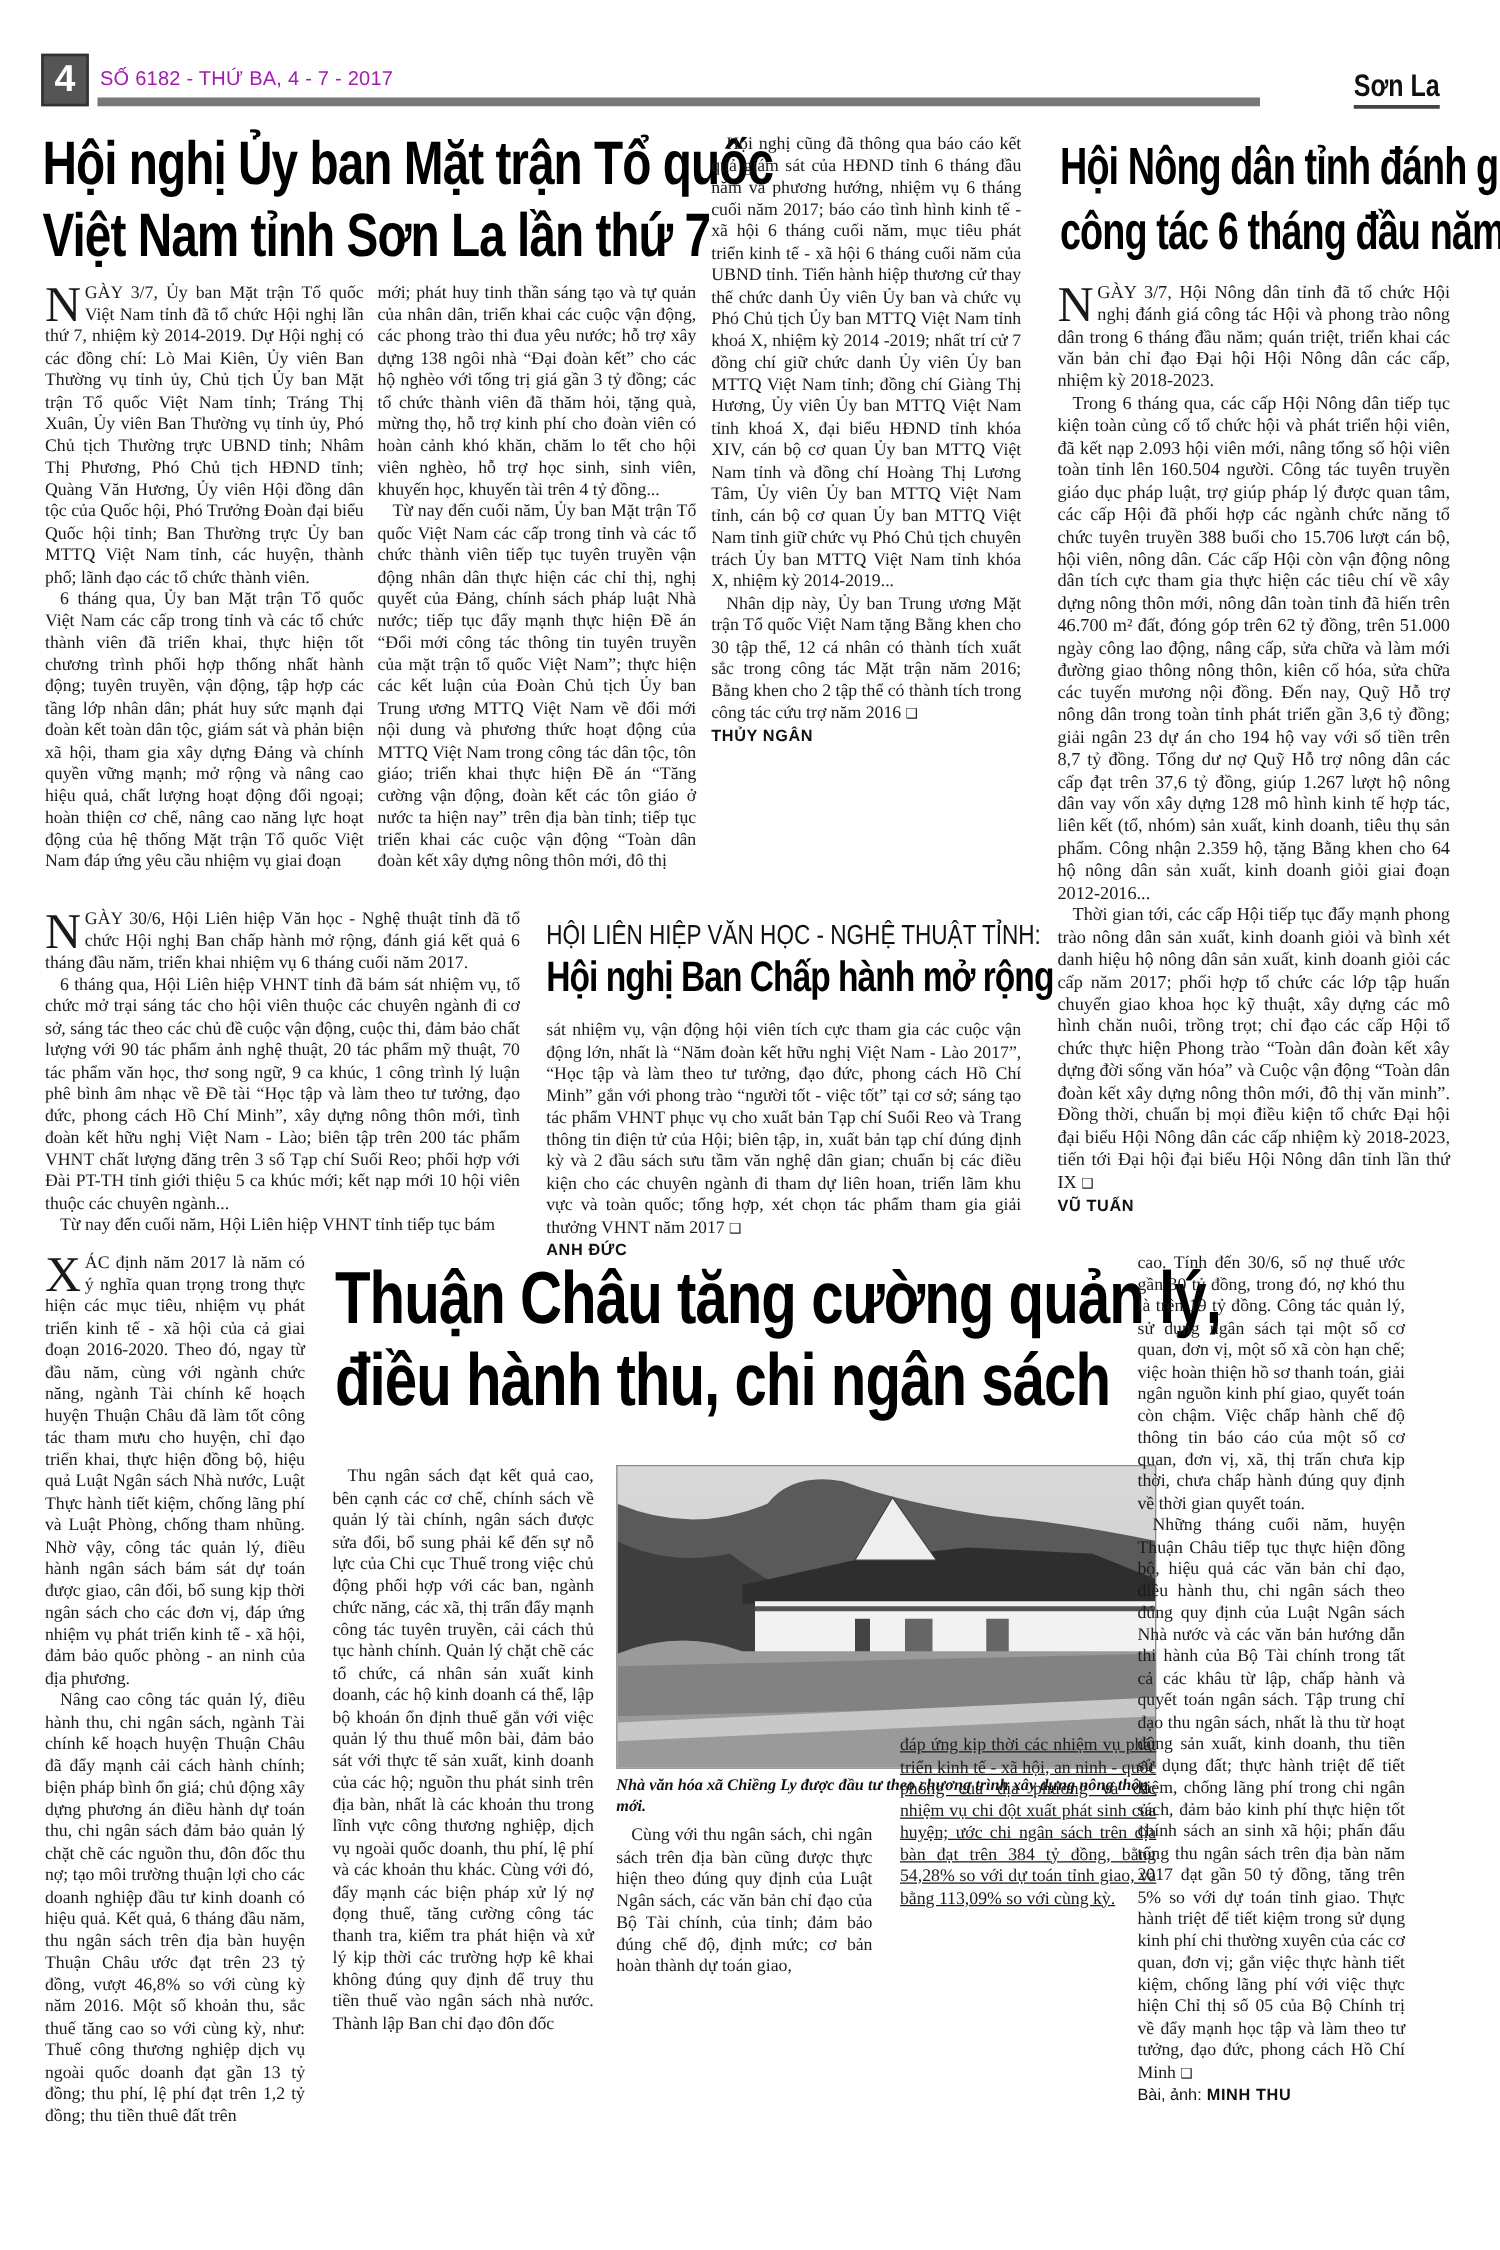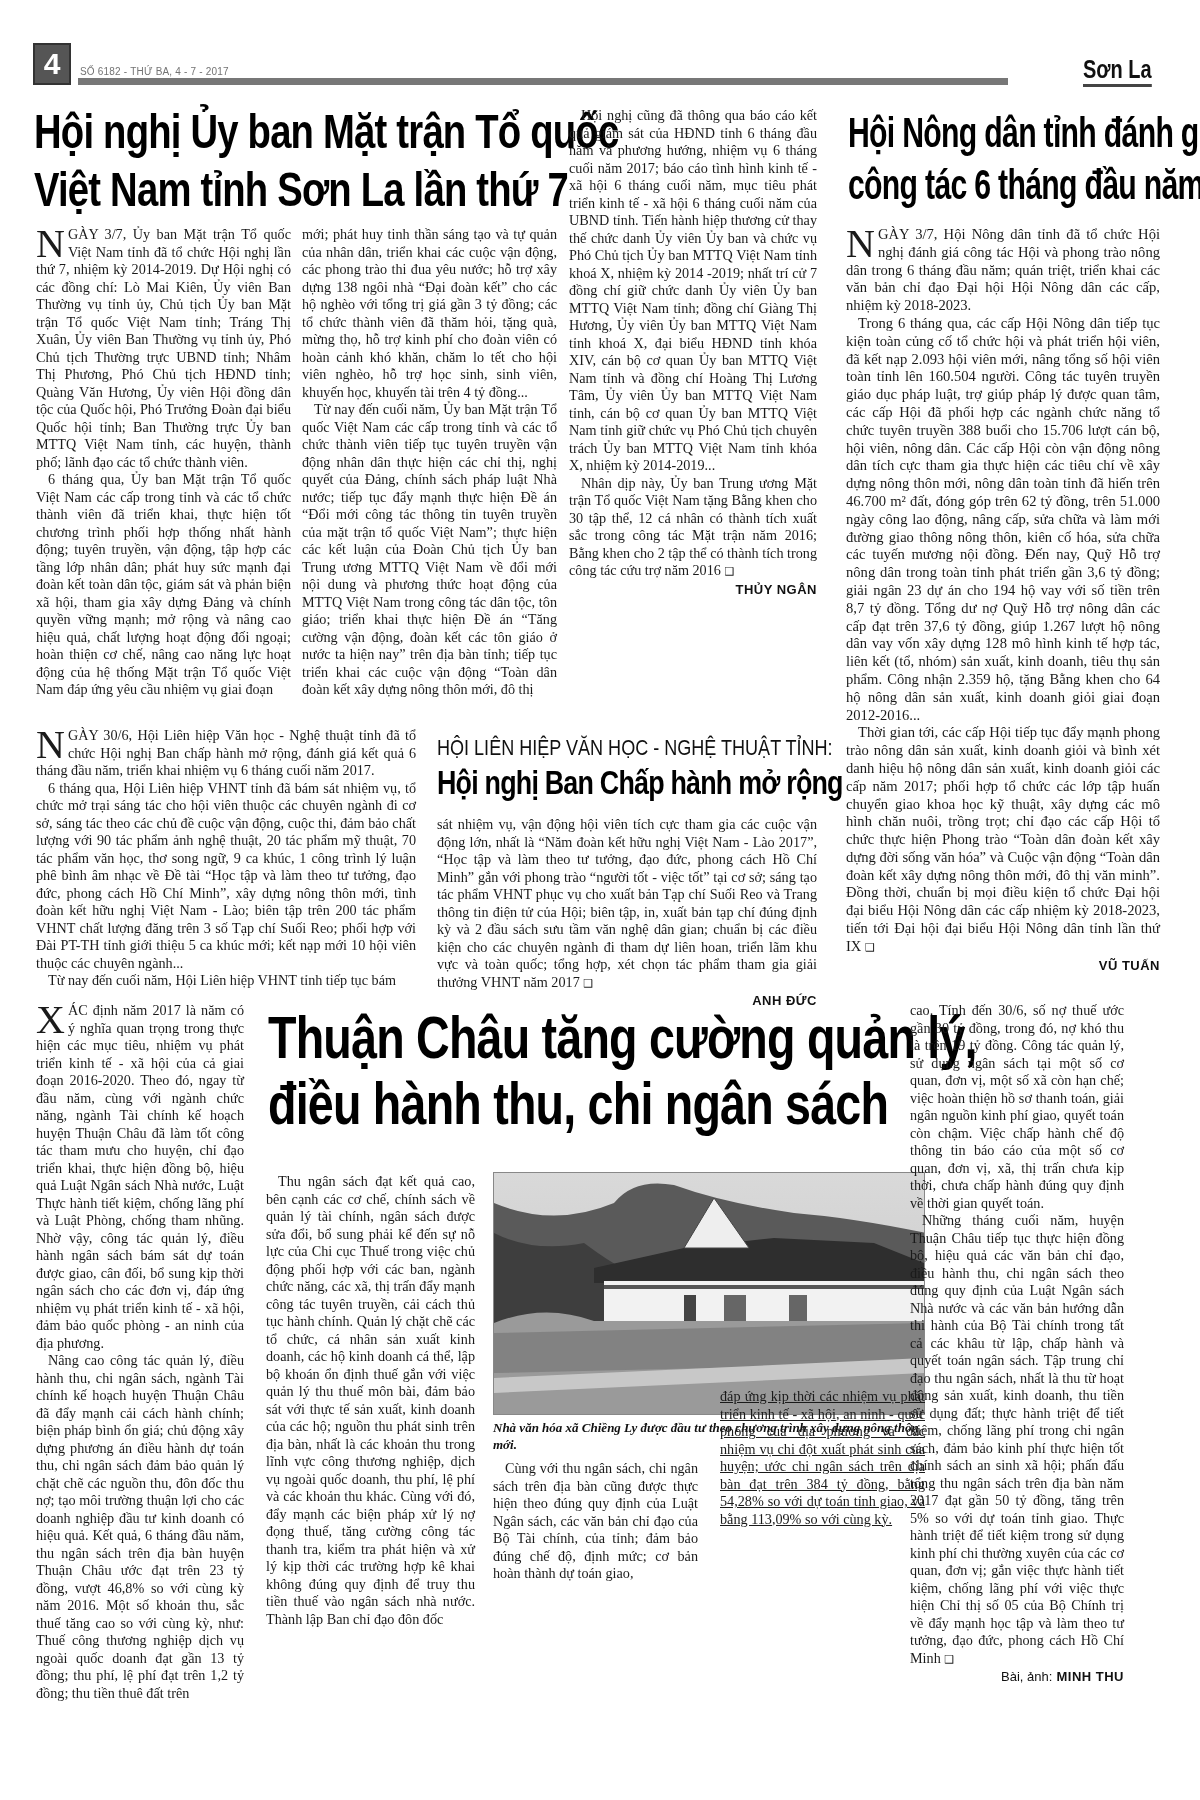--- a/index.html
+++ b/index.html
@@ -5,41 +5,41 @@
   * { box-sizing: border-box; margin: 0; padding: 0; }
   html, body { width: 1200px; height: 1800px; background: #fff; overflow: hidden; }
   body { position: relative; font-family: "Liberation Serif", serif; color: #1a1a1a; }
 
   .abs { position: absolute; }
 
   
   .page-num { left: 33px; top: 43px; width: 38px; height: 42px; background: #555; border: 2px solid #333;
     color: #fff; font-family: "Liberation Sans", sans-serif; font-weight: bold; font-size: 30px;
     text-align: center; line-height: 38px; }
-  .issue { left: 80px; top: 66px; font-family: "Liberation Sans", sans-serif; font-size: 10px; color: #737373; letter-spacing: 0.2px; }
+  .issue { left: 80px; top: 55px; font-family: "Liberation Sans", sans-serif; font-size: 16px; color: #a21caf; letter-spacing: 0.2px; }
   .rule { left: 78px; top: 78px; width: 930px; height: 7px; background: #777; }
   .section { left: 1083px; top: 54px; font-family: "Liberation Sans", sans-serif; font-weight: bold; font-size: 25px;
     color: #111; transform: scaleX(0.8); transform-origin: left top; border-bottom: 3px solid #444; line-height: 30px; }
 
   
   .hl { font-family: "Liberation Sans", sans-serif; font-weight: bold; color: #000; letter-spacing: -1px;
     transform-origin: left top; white-space: nowrap; }
   .hl-1 { left: 34px; top: 102px; font-size: 49px; line-height: 58px; transform: scaleX(0.78); }
   .hl-2 { left: 848px; top: 107px; font-size: 42px; line-height: 52px; transform: scaleX(0.72); }
   .hl-3-kicker { left: 437px; top: 735px; font-family: "Liberation Sans", sans-serif; font-size: 22px; color: #111;
     transform: scaleX(0.82); transform-origin: left top; white-space: nowrap; }
   .hl-3 { left: 437px; top: 762px; font-size: 34px; line-height: 40px; transform: scaleX(0.79); }
   .hl-4 { left: 268px; top: 1005px; font-size: 59px; line-height: 66px; transform: scaleX(0.79); }
 
   
   .col { font-size: 14.2px; line-height: 17.5px; text-align: justify; color: #1a1a1a; }
   .col p { text-indent: 12px; }
   .col p.first { text-indent: 0; }
   .drop { float: left; font-size: 40px; line-height: 32px; margin: 2px 3px 0 0; font-family: "Liberation Serif", serif; }
-  .byline { font-family: "Liberation Sans", sans-serif; font-weight: bold; font-size: 13px; text-align: right; letter-spacing: 0.5px; color: #111; }
+  .byline { font-family: "Liberation Sans", sans-serif; font-weight: bold; font-size: 13px; letter-spacing: 0.5px; color: #111; }
   .byline .pre { font-weight: normal; letter-spacing: 0; }
   .endmark { font-family: "DejaVu Sans", sans-serif; font-size: 11px; }
 
   
   .photo { left: 493px; top: 1172px; width: 432px; height: 243px; border: 1px solid #888; overflow: hidden; background: #ccc; }
   .caption { left: 493px; top: 1419px; width: 432px; font-family: Liberation Serif, serif; font-style: italic; font-weight: bold; font-size: 13px; line-height: 17px; color: #111; }
 </style>
 </head>
 <body>
 

